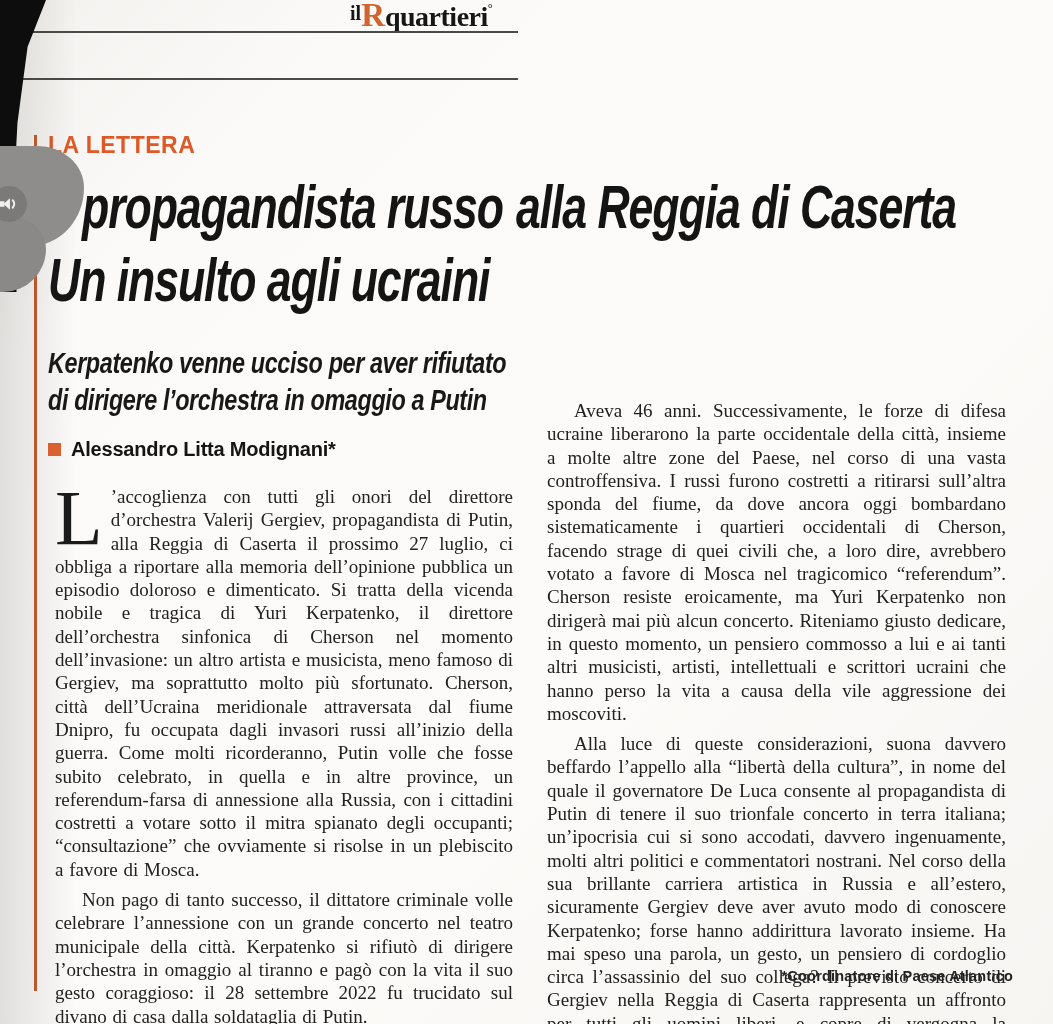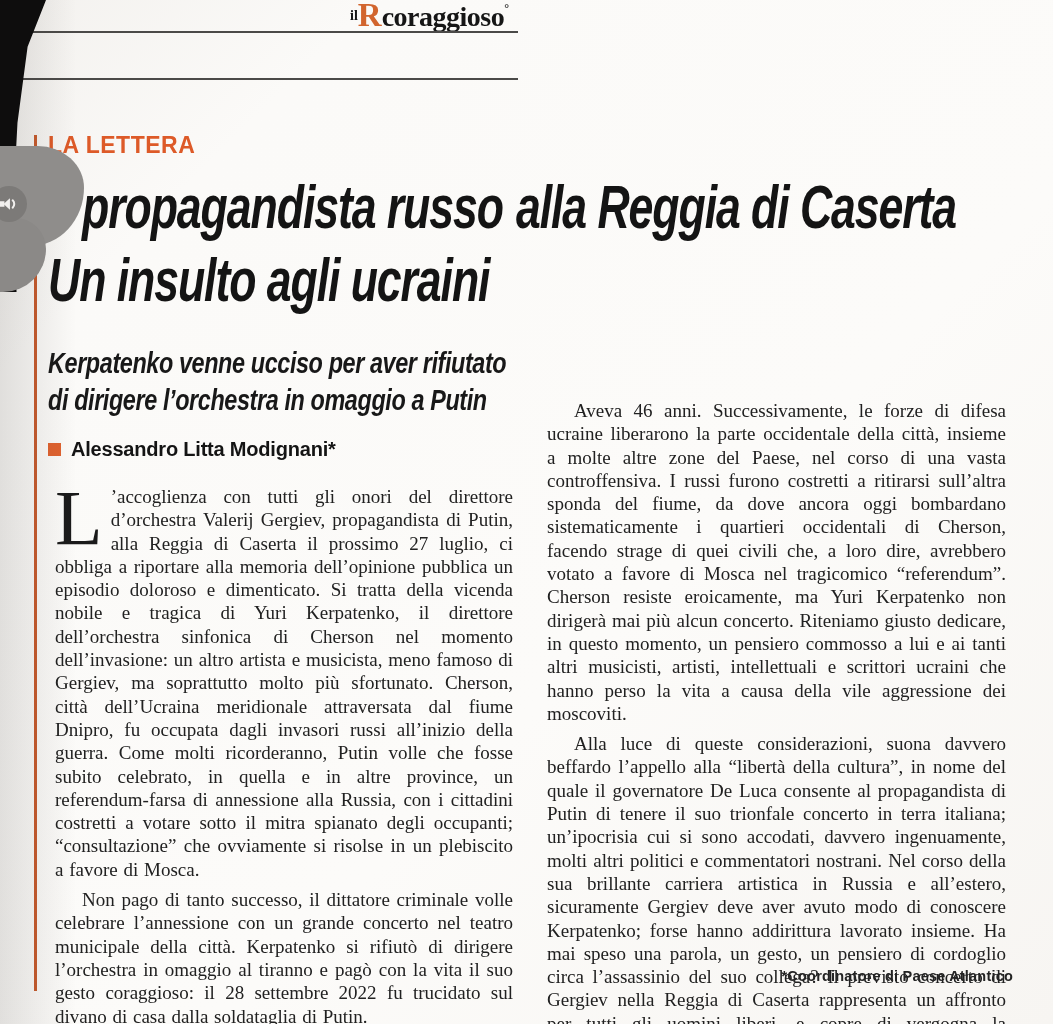--- a/index.html
+++ b/index.html
@@ -32,21 +32,21 @@
   }
   .speaker-btn{
     position:absolute;left:-9px;top:186px;width:36px;height:36px;border-radius:50%;
     background:#7c7a78;display:flex;align-items:center;justify-content:center;
   }
   
   .masthead{
     position:absolute;left:350px;top:-3px;white-space:nowrap;
     font-family:"Liberation Serif",serif;font-weight:700;color:#161616;
   }
-  .masthead .il{font-size:14px;vertical-align:6px;letter-spacing:0;}
+  .masthead .il{font-size:20px;vertical-align:6px;letter-spacing:0;}
   .masthead .r{font-size:33px;color:#d2652e;font-style:normal;}
   .masthead .rest{font-size:28px;letter-spacing:-0.5px;}
   .masthead .deg{font-size:12px;vertical-align:14px;}
   .rule{position:absolute;height:2px;background:#4b4a48;}
   .rule1{left:8px;top:31px;width:510px;}
   .rule2{left:12px;top:78px;width:506px;}
   
   .orange-rule{position:absolute;left:34px;top:135px;width:3px;height:856px;background:#c75a2c;}
   .kicker{
     position:absolute;left:48px;top:132px;
@@ -92,21 +92,21 @@
     font-family:"Liberation Sans",sans-serif;font-weight:700;font-size:14.5px;color:#242424;
     letter-spacing:0.2px;
   }
 </style>
 </head>
 <body>
 
 <div class="page">
 
   <div class="masthead">
-    <span class="il">il</span><span class="r">R</span><span class="rest">coraggioso</span><span class="deg">°</span>
+    <span class="il">il</span><span class="r">R</span><span class="rest">quartieri</span><span class="deg">°</span>
   </div>
   <div class="rule rule1"></div>
   <div class="rule rule2"></div>
 
   <div class="orange-rule"></div>
   <div class="kicker">LA LETTERA</div>
 
   <div class="hl hl1">
     <span>Il propagandista russo</span><span class="gap">alla Reggia di Caserta</span>
   </div>

